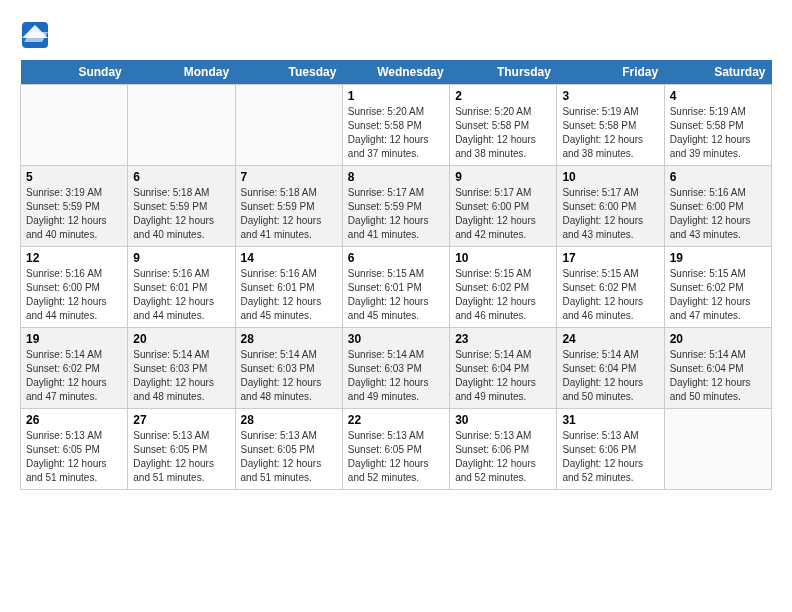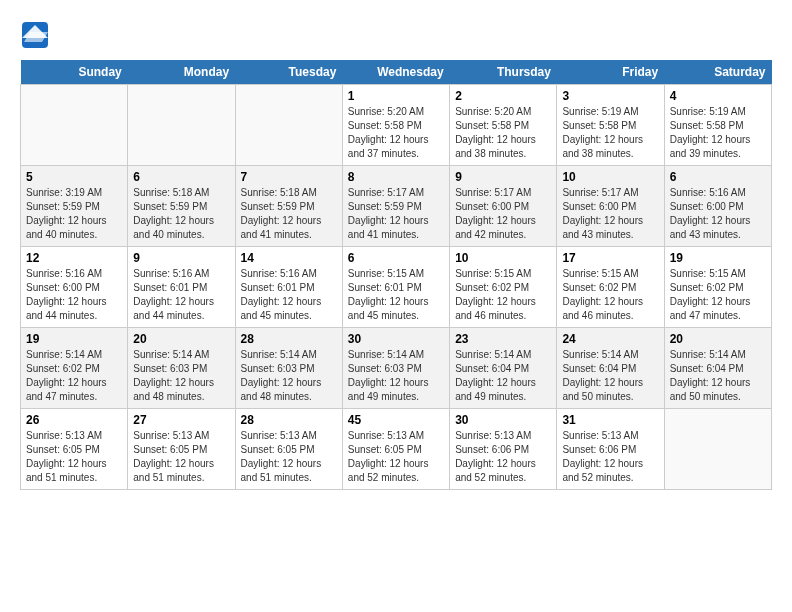--- a/index.html
+++ b/index.html
@@ -323,21 +323,21 @@
 and 51 minutes.</div>
         </td>
         <td>
           <span class="day-number">28</span>
           <div class="day-info">Sunrise: 5:13 AM
 Sunset: 6:05 PM
 Daylight: 12 hours
 and 51 minutes.</div>
         </td>
         <td>
-          <span class="day-number">45</span>
+          <span class="day-number">22</span>
           <div class="day-info">Sunrise: 5:13 AM
 Sunset: 6:05 PM
 Daylight: 12 hours
 and 52 minutes.</div>
         </td>
         <td>
           <span class="day-number">30</span>
           <div class="day-info">Sunrise: 5:13 AM
 Sunset: 6:06 PM
 Daylight: 12 hours

